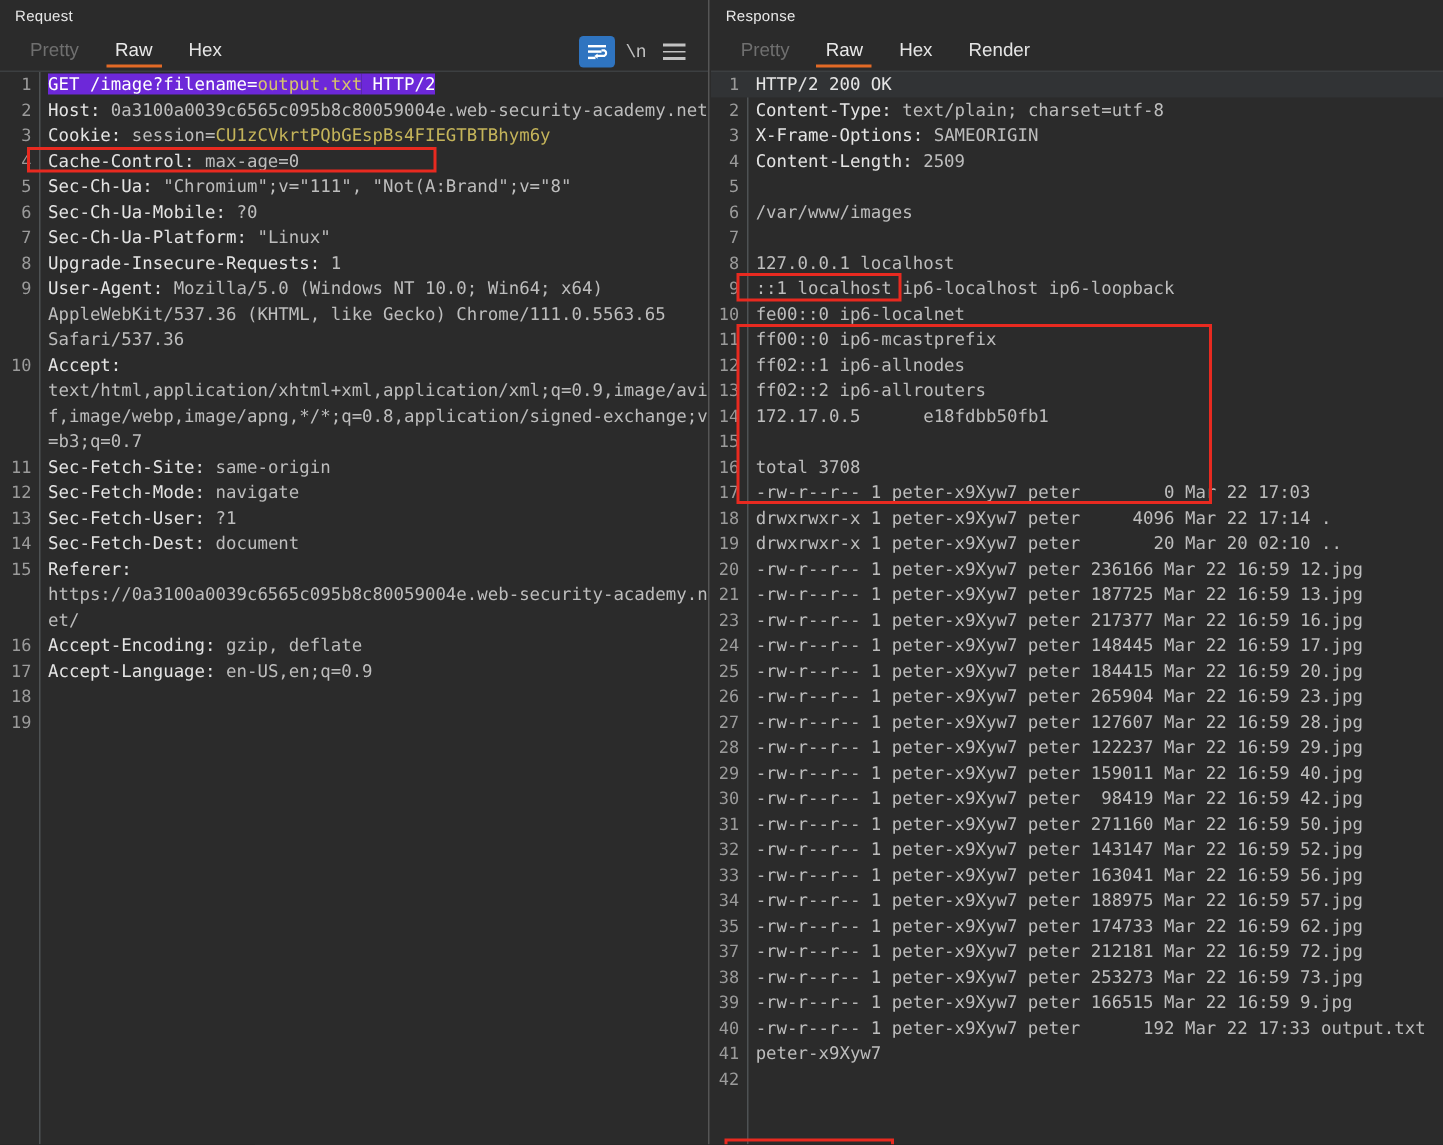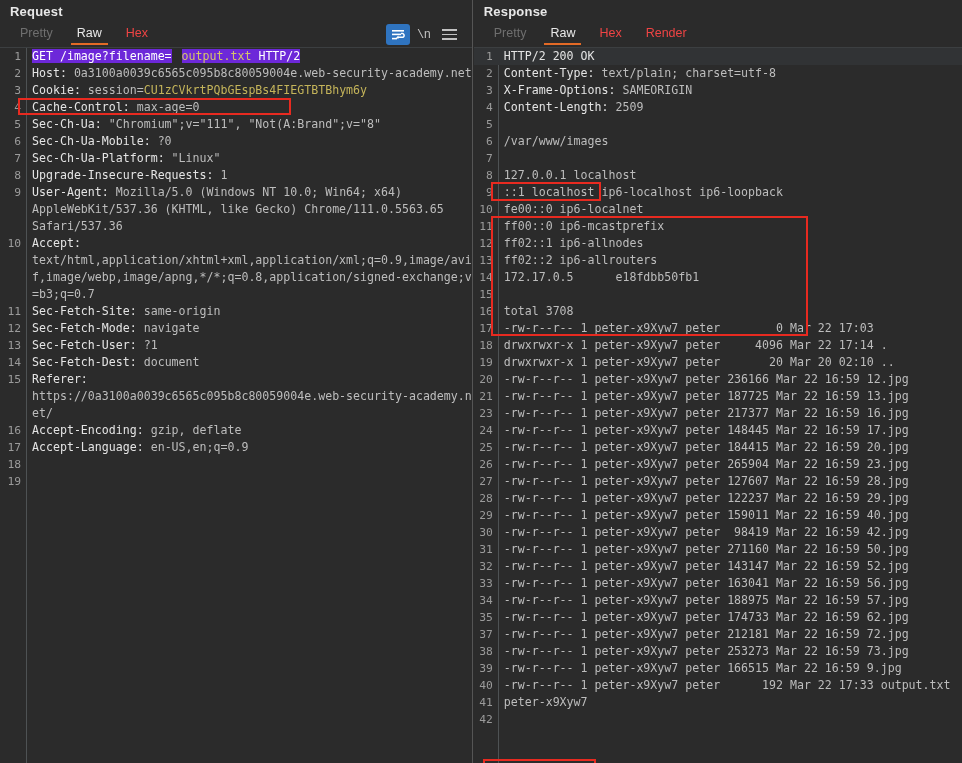--- a/index.html
+++ b/index.html
@@ -32,40 +32,40 @@
   .panel-divider {
     width: 2px;
     height: 763px;
     background: #2b2b2b;
     border-left: 1px solid #555555;
     flex: 0 0 auto;
   }
   .panel-response { width: 516px; }
 
   .panel-title {
-    font-size: 13px;
-    font-weight: bold;
+    font-size: 10px;
+    font-weight: normal;
     color: #e8e8e8;
     padding: 4px 0 3px 10px;
     letter-spacing: 0.2px;
     height: 22px;
     line-height: 16px;
   }
 
   .tabbar {
     display: flex;
     align-items: center;
     height: 26px;
     padding-left: 11px;
     position: relative;
     border-bottom: 1px solid #3c3f41;
   }
   .tab {
     font-size: 12.5px;
-    color: #ef4444;
+    color: #e5e5e5;
     padding: 2px 9px 5px 9px;
     margin-right: 6px;
     position: relative;
     cursor: default;
     white-space: nowrap;
   }
   .tab.disabled { color: #6f6f6f; }
   .tab.active {
     color: #e9e9e9;
   }
@@ -193,21 +193,21 @@
               <i></i>
               <i></i>
             </span>
         </div>
       </div>
     </div>
 
     <div class="editor editor-request">
       <div class="gutter-rule"></div>
       <div id="req-lines">
-          <div class="line"><span class="ln">1</span><span class="lt"><span class="sel" style="color: rgb(255, 255, 255);">GET /image?filename=</span><span class="sel" style="color: rgb(214, 197, 106); margin-left: 10px;">output.txt</span><span class="sel" style="color: rgb(255, 255, 255);"> HTTP/2</span></span></div>
+          <div class="line"><span class="ln">1</span><span class="lt"><span class="sel" style="color: rgb(255, 255, 255);">GET /image?filename=</span><span class="sel" style="color: rgb(214, 197, 106);">output.txt</span><span class="sel" style="color: rgb(255, 255, 255);"> HTTP/2</span></span></div>
           <div class="line"><span class="ln">2</span><span class="lt"><span class="hdr">Host: </span><span class="val">0a3100a0039c6565c095b8c80059004e.web-security-academy.net</span></span></div>
           <div class="line"><span class="ln">3</span><span class="lt"><span class="hdr">Cookie: </span><span class="val">session=</span><span class="str">CU1zCVkrtPQbGEspBs4FIEGTBTBhym6y</span></span></div>
           <div class="line"><span class="ln">4</span><span class="lt"><span class="hdr">Cache-Control: </span><span class="val">max-age=0</span></span></div>
           <div class="line"><span class="ln">5</span><span class="lt"><span class="hdr">Sec-Ch-Ua: </span><span class="val">"Chromium";v="111", "Not(A:Brand";v="8"</span></span></div>
           <div class="line"><span class="ln">6</span><span class="lt"><span class="hdr">Sec-Ch-Ua-Mobile: </span><span class="val">?0</span></span></div>
           <div class="line"><span class="ln">7</span><span class="lt"><span class="hdr">Sec-Ch-Ua-Platform: </span><span class="val">"Linux"</span></span></div>
           <div class="line"><span class="ln">8</span><span class="lt"><span class="hdr">Upgrade-Insecure-Requests: </span><span class="val">1</span></span></div>
           <div class="line"><span class="ln">9</span><span class="lt"><span class="hdr">User-Agent: </span><span class="val">Mozilla/5.0 (Windows NT 10.0; Win64; x64)</span></span></div>
           <div class="line"><span class="ln"></span><span class="lt"><span class="val">AppleWebKit/537.36 (KHTML, like Gecko) Chrome/111.0.5563.65</span></span></div>
           <div class="line"><span class="ln"></span><span class="lt"><span class="val">Safari/537.36</span></span></div>

